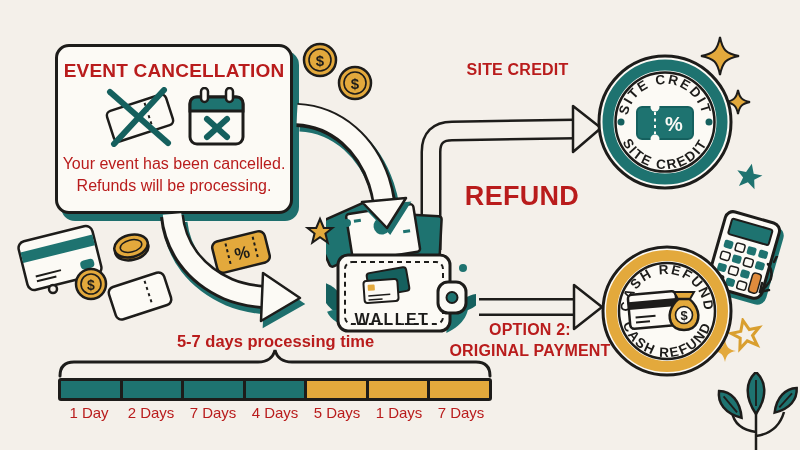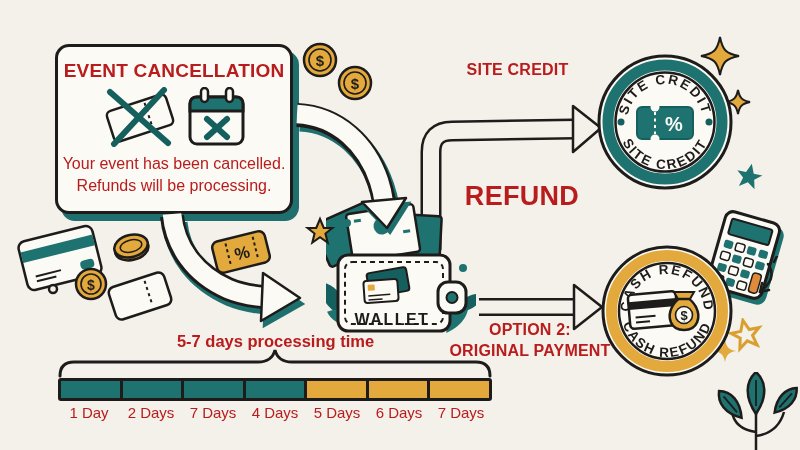--- a/index.html
+++ b/index.html
@@ -349,17 +349,17 @@
     <div class="tl-seg" style="background: rgb(227, 169, 60);"></div>
     <div class="tl-seg" style="background: rgb(227, 169, 60);"></div>
     <div class="tl-seg" style="background: rgb(227, 169, 60);"></div>
   </div>
   <div class="tl-labels">
     <div class="tl-label">1 Day</div>
     <div class="tl-label">2 Days</div>
     <div class="tl-label">7 Days</div>
     <div class="tl-label">4 Days</div>
     <div class="tl-label">5 Days</div>
-    <div class="tl-label">6 Days</div>
+    <div class="tl-label">1 Days</div>
     <div class="tl-label">7 Days</div>
   </div>
 
 </div>
 
 </body></html>

